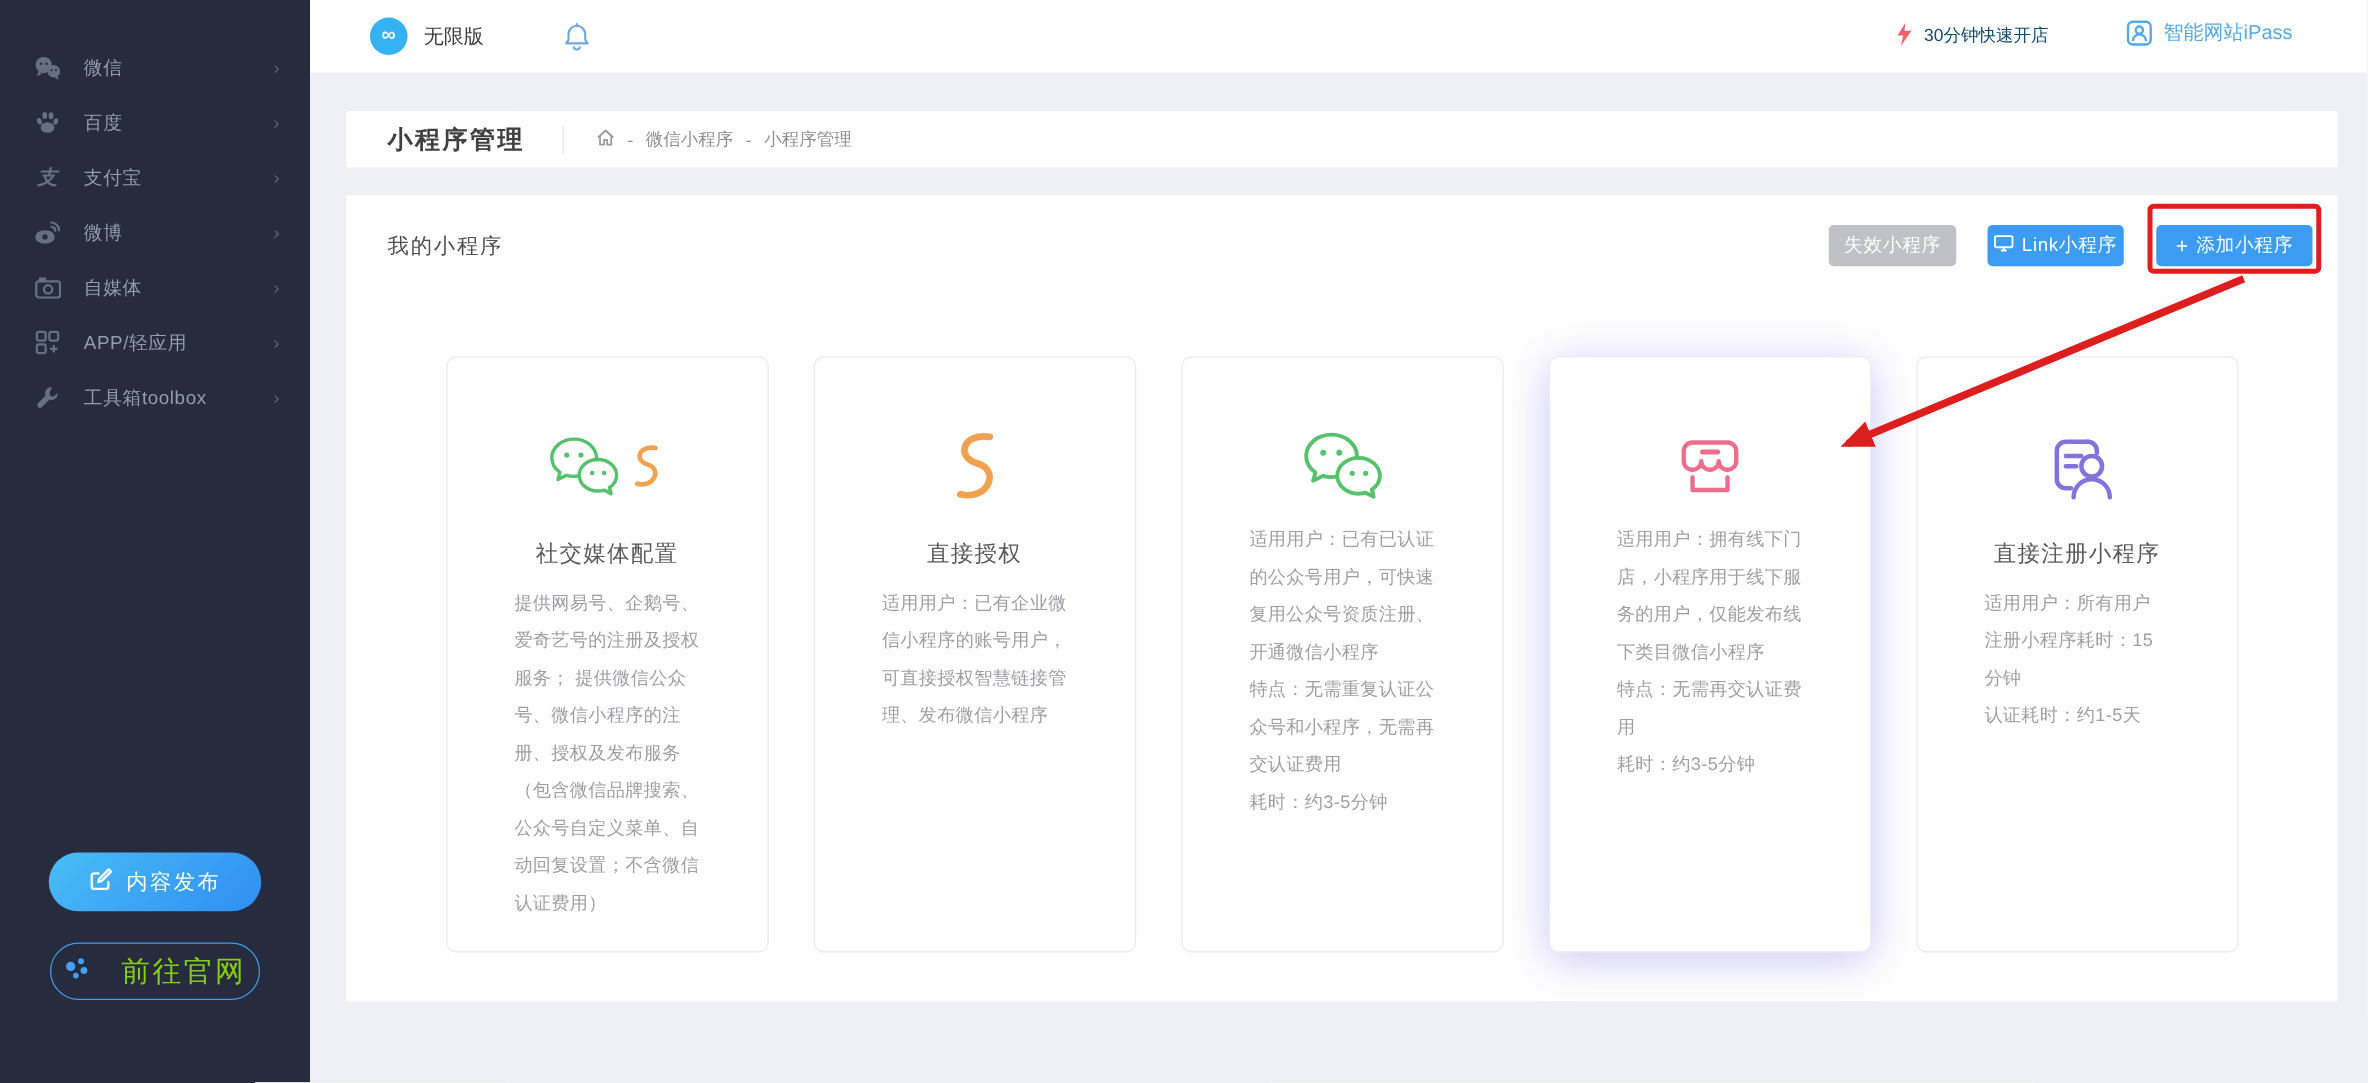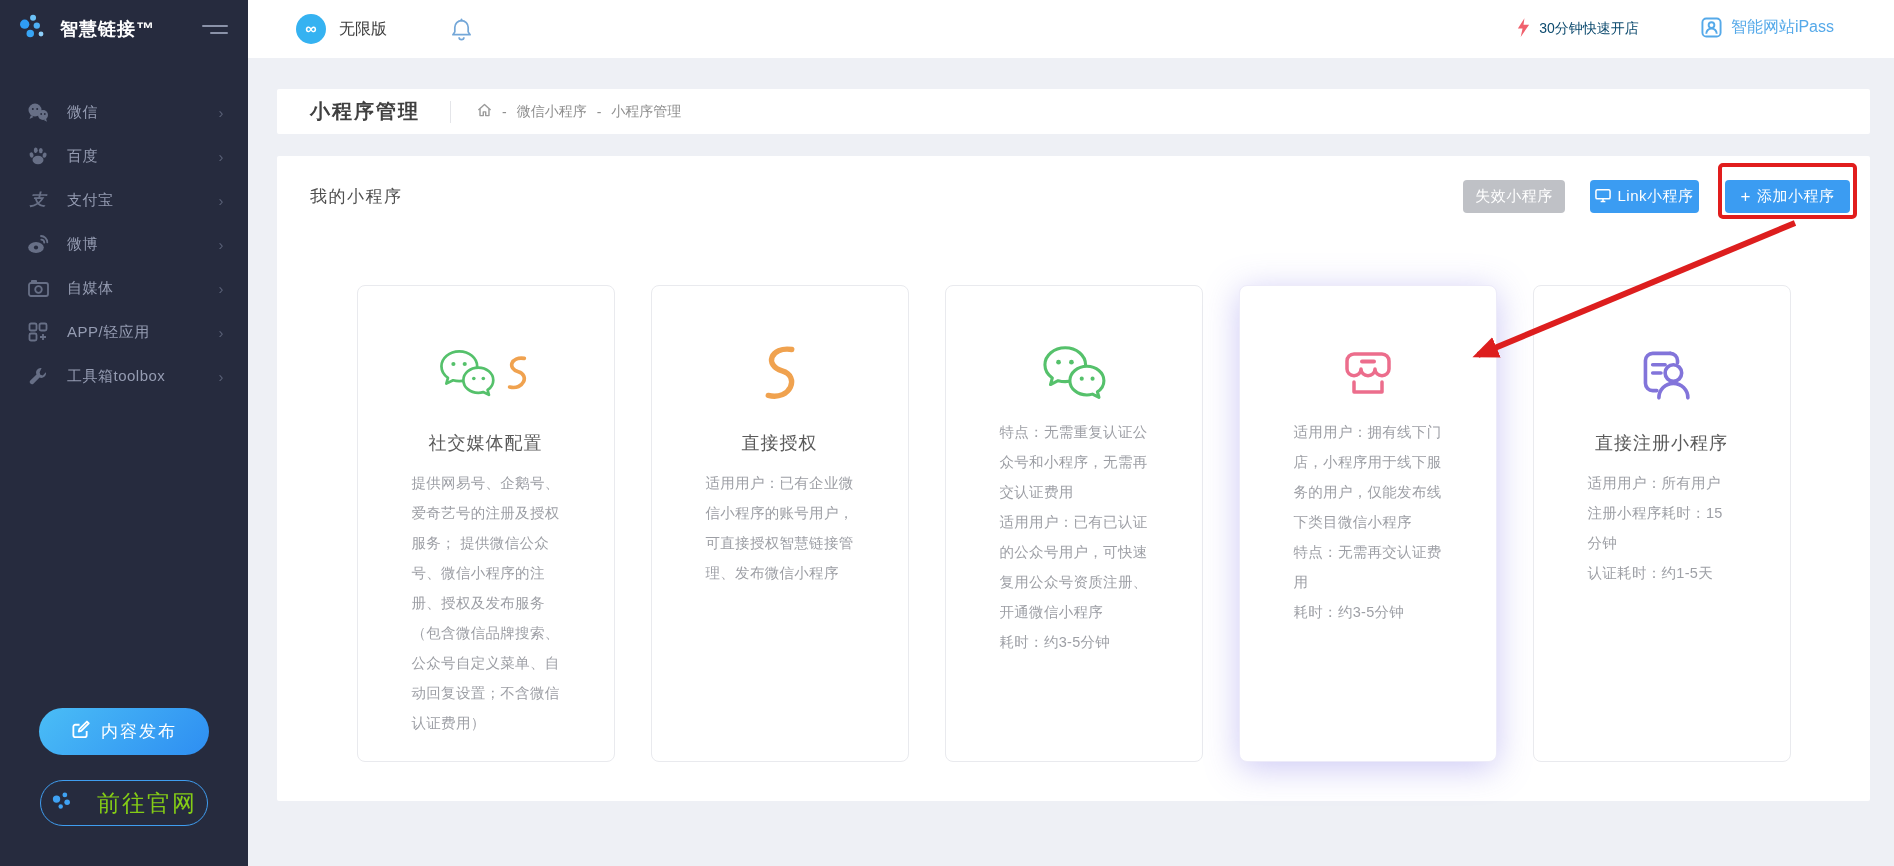--- a/index.html
+++ b/index.html
@@ -11,21 +11,21 @@
   .logo-row { height:58px; display:flex; align-items:center; padding:0 20px 0 18px; gap:10px; }
   .brand-name { color:#ffffff; font-size:18px; font-weight:bold; letter-spacing:1px; white-space:nowrap; }
   .hamburger { margin-left:auto; width:26px; cursor:pointer; }
   .hamburger span { display:block; height:2px; background:#8a92a8; margin:5px 0; border-radius:1px; }
   .hamburger span:last-child { width:18px; margin-left:auto; }
   .nav { margin-top:32px; flex:1; }
   .nav-item { height:44px; display:flex; align-items:center; padding:0 24px 0 26px; color:#959cb2; font-size:15px; gap:17px; cursor:pointer; letter-spacing:.5px; }
   .nav-item .icon { width:24px; display:flex; justify-content:center; opacity:.85; }
   .nav-item .chev { margin-left:auto; color:#596076; font-size:15px; }
   .zhi { font-size:16px; color:#737c93; font-weight:bold; font-style:italic; }
-  .sidebar-bottom { padding:0 0 40px; display:flex; flex-direction:column; align-items:center; gap:25px;justify-content:space-between; }
+  .sidebar-bottom { padding:0 0 66px; display:flex; flex-direction:column; align-items:center; gap:25px;justify-content:space-between; }
   .btn-publish { width:170px; height:47px; border-radius:24px; border:none; cursor:pointer;
     background:linear-gradient(135deg,#4abdf6,#2e8ef2); color:#fff; font-size:17px; letter-spacing:2px;
     display:flex; align-items:center; justify-content:center; gap:11px; font-family:inherit; }
   .btn-site { width:168px; height:46px; border-radius:24px; background:transparent; cursor:pointer;
     border:1px solid #3f9df0; color:#84cc16; font-size:23px; letter-spacing:2px;
     display:flex; align-items:center; justify-content:center; gap:22px; font-family:inherit; }
 
   
   .main { flex:1; display:flex; flex-direction:column; background:#eef0f5; min-width:0; }
   .topbar { height:58px; background:#fff; display:flex; align-items:center; padding:0 60px 0 48px; flex:0 0 58px; }
@@ -73,36 +73,20 @@
   .anno-box { position:absolute; left:1718px; top:163px; width:139px; height:56px;
     border:4px solid #e11d1d; border-radius:5px; z-index:6; pointer-events:none; }
   .anno-arrow { position:absolute; left:1430px; top:205px; z-index:6; pointer-events:none; }
 </style>
 </head>
 <body>
 
 <div class="app">
 
   <aside class="sidebar">
-    <div class="logo-row">
-      <span>
-        <svg width="32" height="28" viewBox="0 0 34 30">
-          <circle cx="7" cy="12" r="5" fill="#2f9df5"></circle>
-          <circle cx="16" cy="5" r="3.2" fill="#6cc2f7"></circle>
-          <circle cx="20" cy="13.5" r="3.4" fill="#4db1f6"></circle>
-          <circle cx="13" cy="22" r="4" fill="#38a5f5"></circle>
-          <circle cx="24.5" cy="22.5" r="2.6" fill="#8ed0fa"></circle>
-        </svg>
-      </span>
-      <span class="brand-name">智慧链接™</span>
-      <span class="hamburger">
-          <span></span>
-          <span></span>
-        </span>
-    </div>
 
     <nav class="nav">
       <div class="nav-item">
         <span class="icon">
           <svg width="22" height="19" viewBox="0 0 22 19">
               <circle cx="8" cy="7" r="6.5" fill="#737c93"></circle>
               <path d="M4 12 l-1.5 4 4-2 z" fill="#737c93"></path>
               <circle cx="16" cy="12" r="5" fill="#737c93"></circle>
               <path d="M19 15.5 l1 3.2 -3.2-1.6 z" fill="#737c93"></path>
               <circle cx="5.8" cy="6" r="1" fill="#262b3e"></circle>
@@ -335,22 +319,22 @@
                   </g>
                   <g fill="#55c16b">
                     <circle cx="17" cy="17.5" r="2.3"></circle>
                     <circle cx="29.5" cy="17.5" r="2.3"></circle>
                     <circle cx="39.5" cy="33.5" r="2"></circle>
                     <circle cx="50" cy="33.5" r="2"></circle>
                   </g>
                 </svg>
             </div>
             <div class="card-desc">
-              <p>特点：无需重复认证公众号和小程序，无需再交认证费用</p>
-                <p>适用用户：已有已认证的公众号用户，可快速复用公众号资质注册、开通微信小程序</p>
+              <p>适用用户：已有已认证的公众号用户，可快速复用公众号资质注册、开通微信小程序</p>
+                <p>特点：无需重复认证公众号和小程序，无需再交认证费用</p>
                 <p>耗时：约3-5分钟</p>
             </div>
           </div>
 
           <div class="card highlight">
             <div class="card-icon">
               <svg width="62" height="56" viewBox="0 0 62 56" fill="none" stroke="#ec6d8c" stroke-width="3.5" stroke-linecap="round" stroke-linejoin="round">
                   <path d="M10 24 v-8 a7 7 0 0 1 7-7 h28 a7 7 0 0 1 7 7 v8 a7 6.8 0 0 1 -14 0 a7 6.8 0 0 1 -14 0 a7 6.8 0 0 1 -14 0 z"></path>
                   <path d="M25 16.5 h12" stroke-width="4"></path>
                   <path d="M17 37 v10 h28 v-10"></path>

